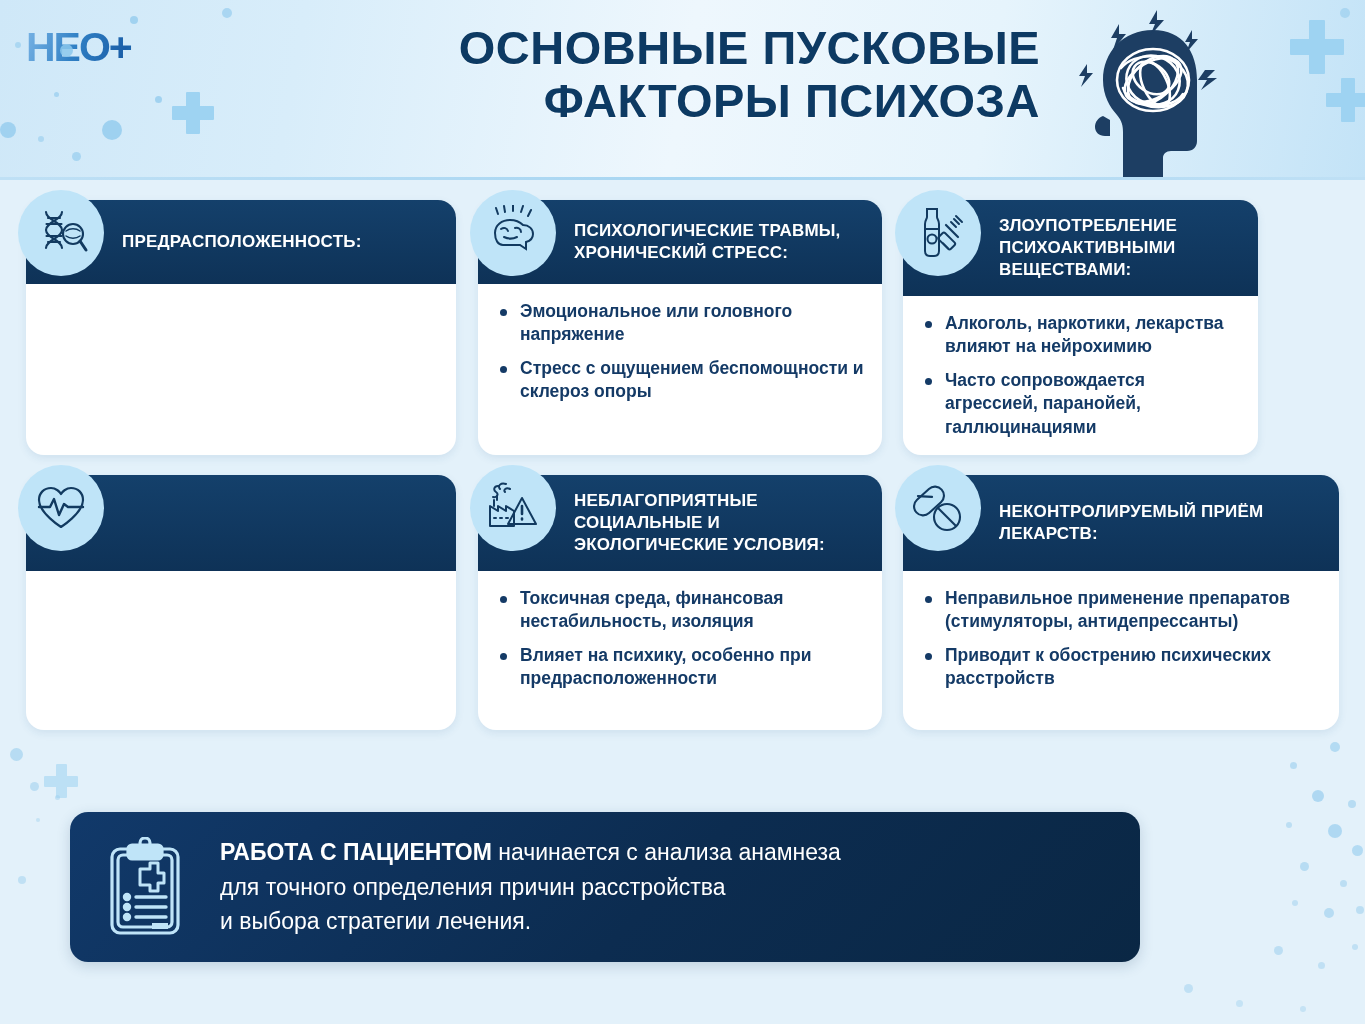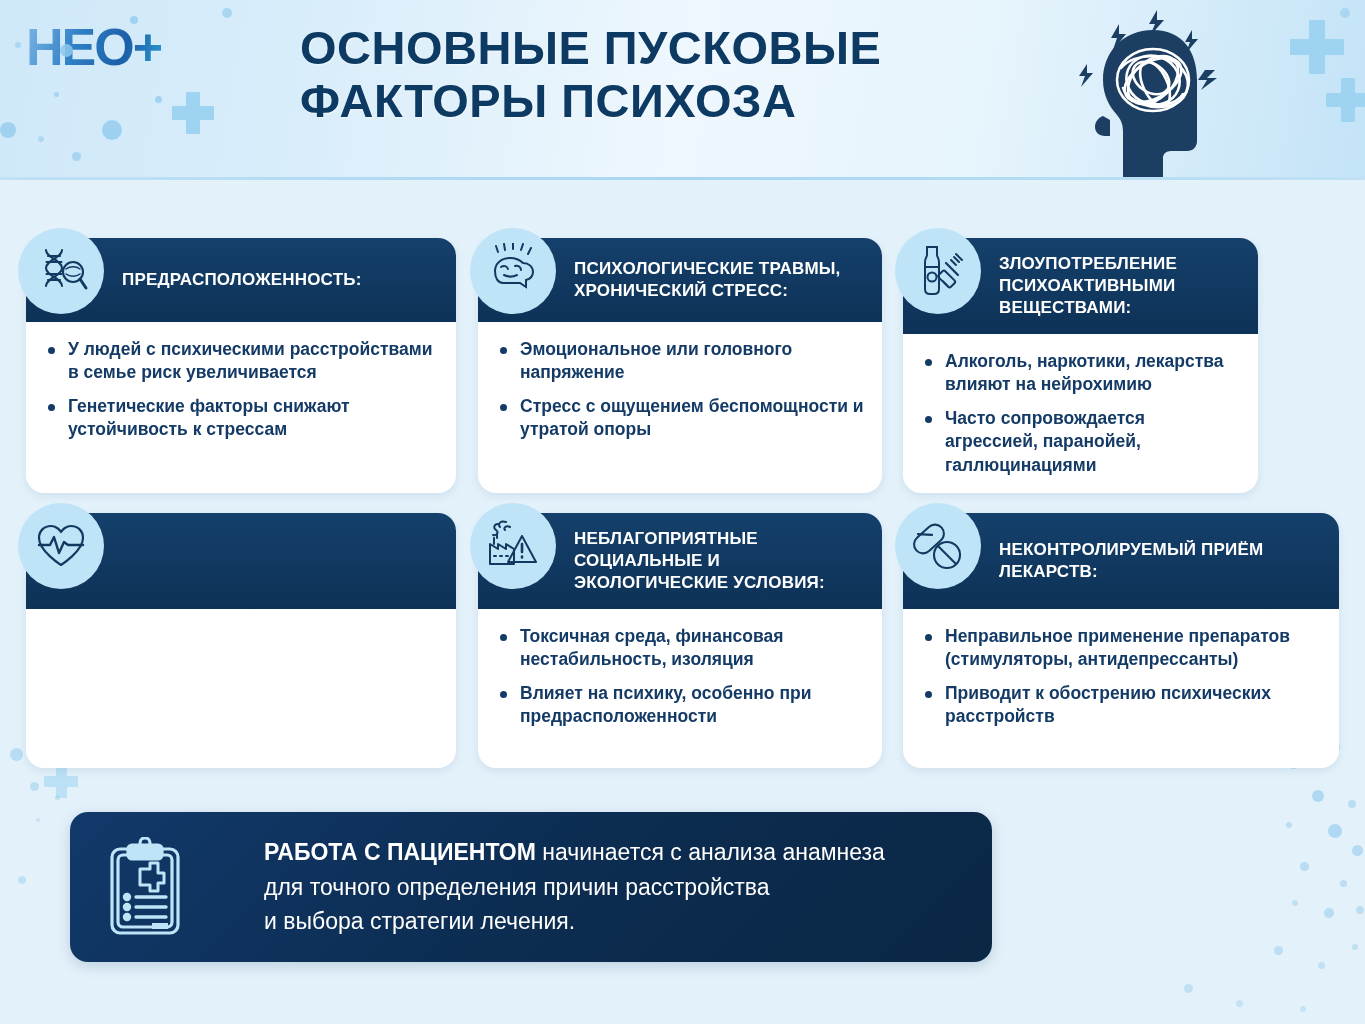--- a/index.html
+++ b/index.html
@@ -22,50 +22,50 @@
   }
   .header-underline {
     position:absolute; left:0; bottom:0; width:100%; height:3px;
     background: linear-gradient(90deg,#bfe0f5,#a8d6f2,#bfe0f5);
   }
   .logo {
     position: absolute; left: 26px; top: 16px;
     width: 180px; height: 62px;
   }
   .logo-text {
-    font-size: 52px; font-weight: bold; letter-spacing: -2px;
+    font-size: 41px; font-weight: bold; letter-spacing: -2px;
     background: linear-gradient(110deg,#7fb8e8 0%,#2f7fc4 30%,#1b5fa8 55%,#2f9fd4 78%,#54c0e8 100%);
     -webkit-background-clip: text; background-clip: text;
     -webkit-text-fill-color: transparent; color: #2f7fc4;
     line-height: 62px;
   }
   .header-title {
     position: absolute; left: 300px; top: 22px;
-    width: 740px; text-align: left;
+    width: 740px; text-align: right;
     color: #0d3a63;
     font-size: 47px; font-weight: bold; line-height: 1.12;
     letter-spacing: 0.5px;
     text-shadow: 1px 1px 2px rgba(255,255,255,.6);
   }
   .header-title .l2 { display:block; }
   .head-art { position: absolute; left: 1065px; top: 8px; width: 190px; height: 172px; }
 
   
   .plusglyph { position:absolute; }
   .plusglyph i, .plusglyph b {
     position:absolute; display:block; background:#9ed3f2; border-radius:1px;
   }
 
   
   .dot { position:absolute; border-radius:50%; background:#8cc8ec; }
 
   
   .grid {
     position: absolute; left: 0; top: 180px;
-    width: 1365px; height: 570px; margin-top: 38px;
+    width: 1365px; height: 570px;
   }
   .card {
     position: absolute;
     background: #ffffff;
     border-radius: 18px;
     box-shadow: 0 3px 9px rgba(30,90,140,.10);
   }
   .card-header {
     position: relative;
     background: linear-gradient(180deg,#14406b 0%, #0e3257 100%);
@@ -113,26 +113,25 @@
   #card3 { left: 26px;  top: 295px; width: 430px; min-height: 255px; }
   #card4 { left: 478px; top: 295px; width: 404px; min-height: 255px; }
   #card5 { left: 903px; top: 295px; width: 436px; min-height: 255px; }
 
   #card2 .card-header, #card3 .card-header,
   #card4 .card-header, #card5 .card-header { min-height: 96px; }
 
   
   .banner {
     position: absolute; left: 70px; top: 812px;
-    width: 922px; height: 150px;
+    width: 1070px; height: 150px;
     background: linear-gradient(135deg,#11396a 0%, #0c2c50 55%, #0a2744 100%);
     border-radius: 18px;
     display: flex; align-items: center;
     box-shadow: 0 4px 14px rgba(20,60,100,.18);
-    gap: 44px;
   }
   .banner-icon { width: 150px; display:flex; justify-content:center; align-items:center; }
   .banner-text {
     color: #ffffff;
     font-size: 23px;
     line-height: 1.52;
     font-weight: 400;
     padding-right: 24px;
   }
   .banner-text .strong { font-weight: bold; }
@@ -242,43 +241,37 @@
         <svg width="56" height="56" viewBox="0 0 56 56" fill="none" stroke="#123a60" stroke-width="2.1" stroke-linecap="round">
           <path d="M13 7 C13 15 29 17 29 25 C29 33 13 35 13 43 M29 7 C29 15 13 17 13 25 C13 33 29 35 29 43"></path>
           <path d="M15 13 L27 13 M13.5 19 L28.5 19 M13.5 31 L28.5 31 M15 37 L27 37"></path>
           <circle cx="40" cy="29" r="10"></circle>
           <path d="M47 36 L53 45" stroke-width="3"></path>
           <path d="M33 26 C37 23 43 23 47 26 M33 31 C37 34 43 34 47 31" stroke-width="1.5"></path>
         </svg>
       </div>
       <div class="card-header-title">ПРЕДРАСПОЛОЖЕННОСТЬ:</div>
     </div>
-    <div class="card-body">
-      <ul class="bullets">
-        <li>У людей с психическими расстройствами в семье риск увеличивается</li>
-        <li>Генетические факторы снижают устойчивость к стрессам</li>
-      </ul>
-    </div>
   </div>
 
   <div class="card" id="card1">
     <div class="card-header">
       <div class="icon-circle">
         <svg width="56" height="56" viewBox="0 0 56 56" fill="none" stroke="#123a60" stroke-width="2" stroke-linecap="round">
           <path d="M10 28 C10 20 17 15 25 15 C31 15 35 17 38 20 C44 20 48 24 48 29 C48 33 45 36 41 37 L41 44 L35 40 L18 40 C13 40 10 35 10 28 Z"></path>
           <path d="M16 24 C19 22 22 23 23 26 M30 23 C33 22 36 24 36 27 M19 32 C23 34 28 34 32 32"></path>
           <path d="M13 9 L11 3 M20 7 L19 1 M28 6 L28 0 M36 7 L38 1 M43 11 L46 5"></path>
         </svg>
       </div>
       <div class="card-header-title">ПСИХОЛОГИЧЕСКИЕ ТРАВМЫ, ХРОНИЧЕСКИЙ СТРЕСС:</div>
     </div>
     <div class="card-body">
       <ul class="bullets">
         <li>Эмоциональное или головного напряжение</li>
-        <li>Стресс с ощущением беспомощности и утратой опоры</li>
+        <li>Стресс с ощущением беспомощности и склероз опоры</li>
       </ul>
     </div>
   </div>
 
   <div class="card" id="card2">
     <div class="card-header">
       <div class="icon-circle">
         <svg width="56" height="56" viewBox="0 0 56 56" fill="none" stroke="#123a60" stroke-width="2" stroke-linecap="round">
           <path d="M17 4 L27 4 L27 12 C27 14 29 15 29 19 L29 46 C29 49 27 51 24 51 L20 51 C17 51 15 49 15 46 L15 19 C15 15 17 14 17 12 Z"></path>
           <path d="M15 24 L29 24"></path>

